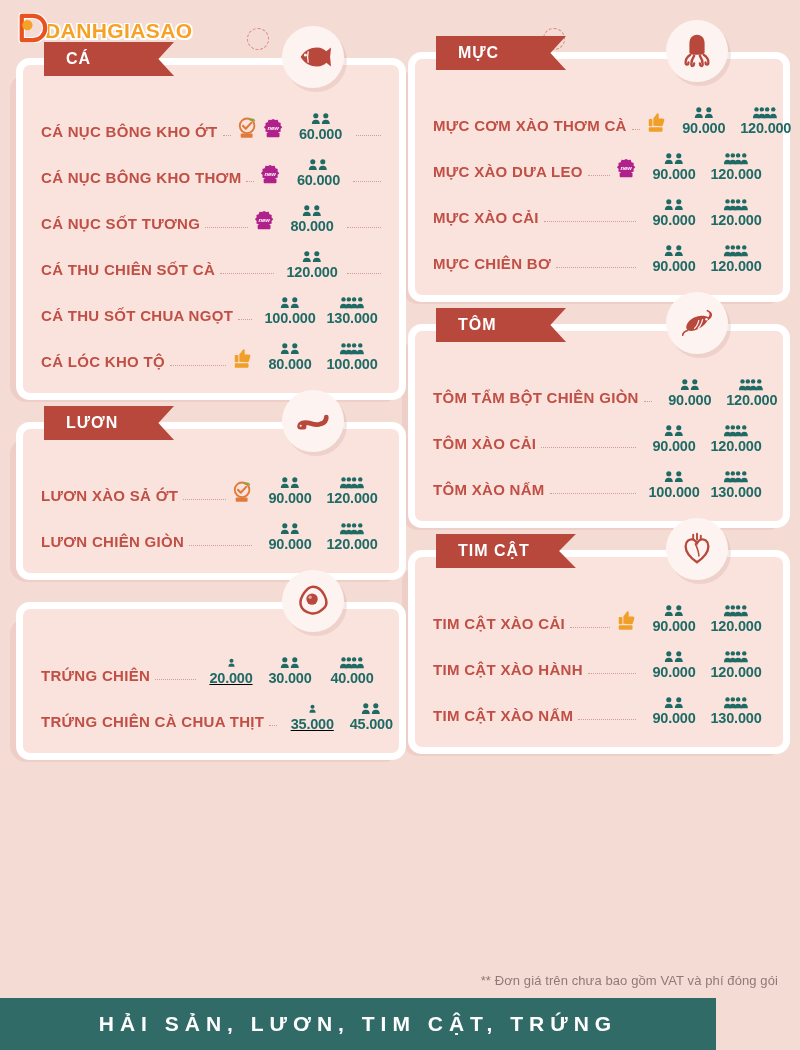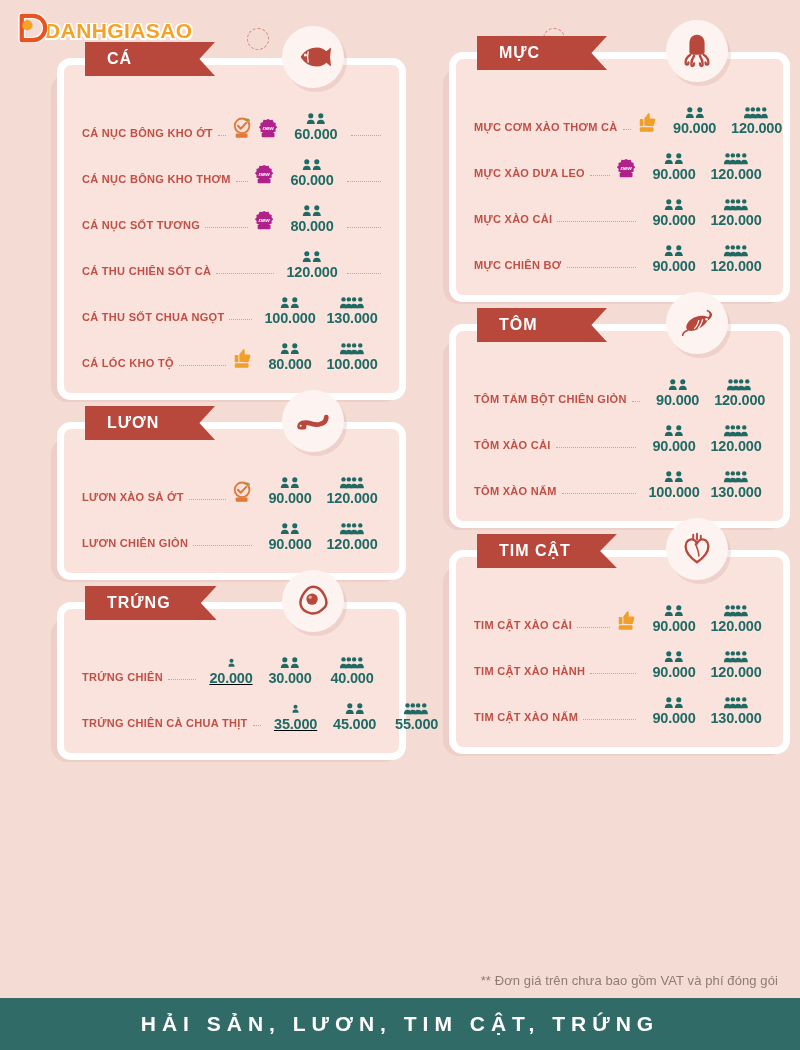--- a/index.html
+++ b/index.html
@@ -45,21 +45,20 @@
   }
 
   
   .col-left  { position: absolute; left: 16px;  top: 58px; width: 390px; }
   .col-right { position: absolute; left: 408px; top: 52px; width: 382px; }
 
   
   .card {
     position: relative;
     margin-bottom: 22px;
-    margin-left: 41px;
   }
   .card-body {
     background: #fae3dd;
     border: 7px solid #ffffff;
     border-radius: 14px;
     padding: 30px 18px 22px 18px;
     position: relative;
     z-index: 1;
   }
   
@@ -108,21 +107,21 @@
 
   
   .row {
     display: flex;
     align-items: flex-end;
     height: 46px;
     position: relative;
   }
   .row-name {
     color: #c04f45;
-    font-size: 11px;
+    font-size: 15px;
     font-weight: bold;
     letter-spacing: 0.3px;
     white-space: nowrap;
     line-height: 1;
     padding-bottom: 2px;
   }
   .dots {
     flex: 1;
     border-bottom: 1.6px dotted #cf9f95;
     margin: 0 5px 5px 5px;
@@ -170,21 +169,21 @@
   .footnote {
     position: absolute;
     right: 22px; bottom: 62px;
     color: #8f7b74;
     font-size: 13px;
     letter-spacing: 0.1px;
   }
   .footer-bar {
     position: absolute;
     left: 0; bottom: 0;
-    width: 800px; height: 52px;
+    width: 716px; height: 52px;
     background: #316b68;
     display: flex; align-items: center; justify-content: center;
   }
   .footer-text {
     color: #ffffff;
     font-size: 21px;
     font-weight: bold;
     letter-spacing: 6px;
   }
 </style>
@@ -460,23 +459,20 @@
                 <path d="M21.6 15 q0 -5.4 4.4 -5.4 q4.4 0 4.4 5.4 z" fill="#1f6a64"></path>
               </svg>
             </span>
             <span class="price-val">120.000</span>
           </span>
         </div>
       </div>
     </div>
     <div class="card">
       <div class="card-shade"></div>
-      <div class="ribbon">
-        <span class="ribbon-label">TRỨNG</span>
-      </div>
       <div class="sec-icon">
         <svg viewBox="0 0 40 40">
           <path d="M20 5c7 0 10 5 12 9s4 9 0 13-9 7-14 6-10-4-11-9 1-9 4-13 5-6 9-6z" fill="none" stroke="#b8473c" stroke-width="2.6"></path>
           <circle cx="19" cy="18" r="6" fill="#b8473c"></circle>
           <circle cx="17" cy="16" r="1.8" fill="#fdf4f1" opacity=".55"></circle>
         </svg>
       </div>
       <div class="card-body">
         <div class="row">
           <span class="row-name">TRỨNG CHIÊN</span>

